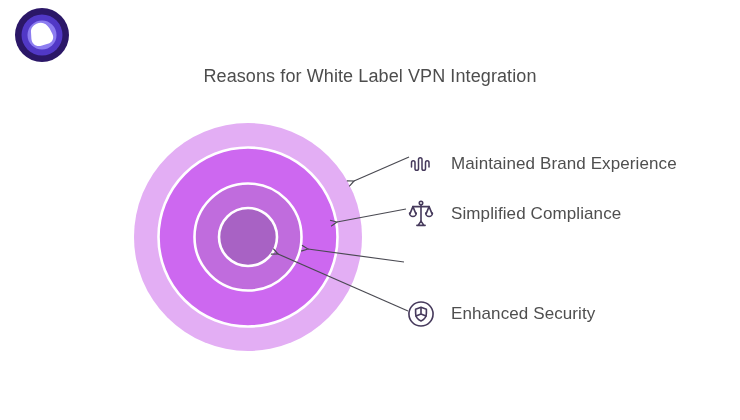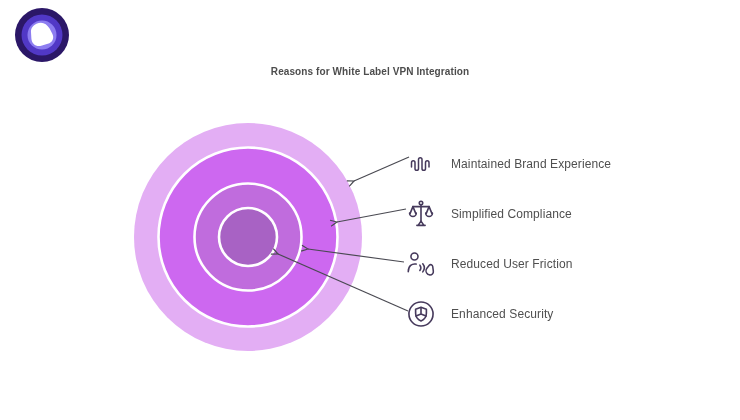--- a/index.html
+++ b/index.html
@@ -12,21 +12,21 @@
     width:740px;height:420px;
     background:var(--background,#fff);
     overflow:hidden;
   }
   .logo{
     position:absolute;left:15px;top:8px;width:54px;height:54px;
   }
   .page-title{
     position:absolute;left:0;right:0;top:66px;
     text-align:center;
-    font-size:10px;font-weight:bold;
+    font-size:18px;font-weight:normal;
     color:var(--title-text,#4d4d4d);
     letter-spacing:.1px;
   }
   .diagram-svg{
     position:absolute;left:0;top:0;width:740px;height:420px;
   }
   .ring-outer{fill:var(--ring-outer);}
   .ring-2{fill:var(--ring-2);stroke:var(--ring-border);stroke-width:2.6;}
   .ring-3{fill:var(--ring-3);stroke:var(--ring-border);stroke-width:2.6;}
   .ring-center{fill:var(--ring-center);stroke:var(--ring-border);stroke-width:2.6;}
@@ -37,21 +37,21 @@
     display:flex;align-items:center;gap:15px;
   }
   .legend-item .icon{
     width:30px;height:30px;flex:0 0 auto;
     display:flex;align-items:center;justify-content:center;
     color:var(--icon-stroke,#463a5c);
   }
   .legend-item .icon svg{stroke:currentColor;fill:none;stroke-width:1.5;
     stroke-linecap:round;stroke-linejoin:round;}
   .legend-label{
-    font-size:12px;color:var(--label-text,#4f4f4f);
+    font-size:17px;color:var(--label-text,#4f4f4f);
     white-space:nowrap;letter-spacing:.1px;
   }
   .item-1{top:149px;}
   .item-2{top:199px;justify-content:flex-end;}
   .item-3{top:249px;}
   .item-4{top:299px;}
 </style>
 </head>
 <body>
 
@@ -103,32 +103,20 @@
         <path d="M4.5 6.2 L2 12.2 M4.5 6.2 L7 12.2"></path>
         <path d="M1.4 12.2 A3.1 3.1 0 0 0 7.6 12.2"></path>
         <path d="M19.5 6.2 L17 12.2 M19.5 6.2 L22 12.2"></path>
         <path d="M16.4 12.2 A3.1 3.1 0 0 0 22.6 12.2"></path>
         <path d="M9.3 23.6 L12 19.6 L14.7 23.6 M8.2 23.6 H15.8"></path>
       </svg>
     </span>
     <span class="legend-label">Simplified Compliance</span>
   </div>
 
-  <div class="legend-item item-3">
-    <span class="icon">
-      <svg width="28" height="26" viewBox="0 0 27 25">
-        <circle cx="7.2" cy="5.2" r="3.4"></circle>
-        <path d="M1.2 20 C1.2 14.3 4.8 11.9 8.8 12.6"></path>
-        <path d="M12.4 13.6 C13.6 15.2 13.6 17.2 12.4 18.8"></path>
-        <path d="M15.2 12.3 C17.1 14.7 17.1 17.7 15.2 20.1"></path>
-        <path d="M20 22.3 C18.2 20.8 17.8 18.3 19.2 16.6 L21.5 13.8 C22.6 12.5 24.6 13.2 24.8 14.9 L25.4 19.3 C25.7 21.6 24 23.3 21.7 23 Z"></path>
-      </svg>
-    </span>
-    <span class="legend-label">Reduced User Friction</span>
-  </div>
 
   <div class="legend-item item-4">
     <span class="icon">
       <svg width="28" height="28" viewBox="0 0 26 26">
         <circle cx="13" cy="13" r="11.2"></circle>
         <path d="M13 6.8 L18 8.6 V12.4 C18 16 15.9 18.3 13 19.4 C10.1 18.3 8 16 8 12.4 V8.6 Z"></path>
         <path d="M13 7.2 V13.1 M8.4 14.9 L13 13.1 M17.6 14.9 L13 13.1"></path>
       </svg>
     </span>
     <span class="legend-label">Enhanced Security</span>

